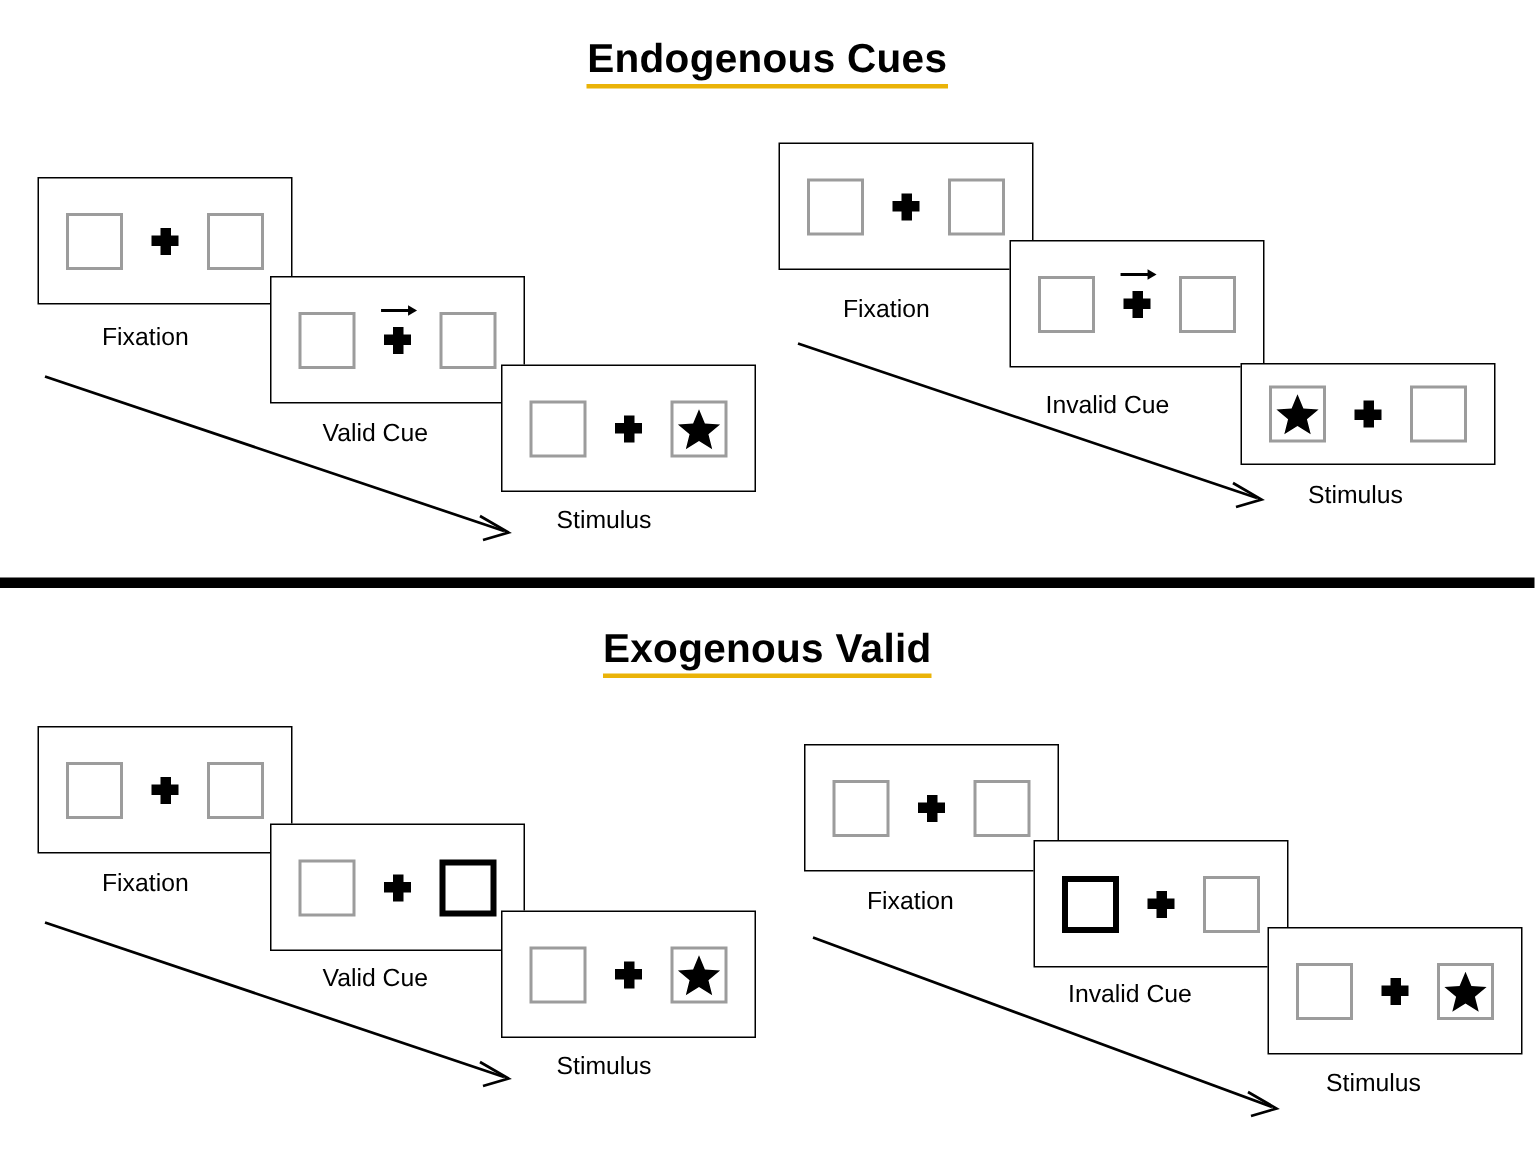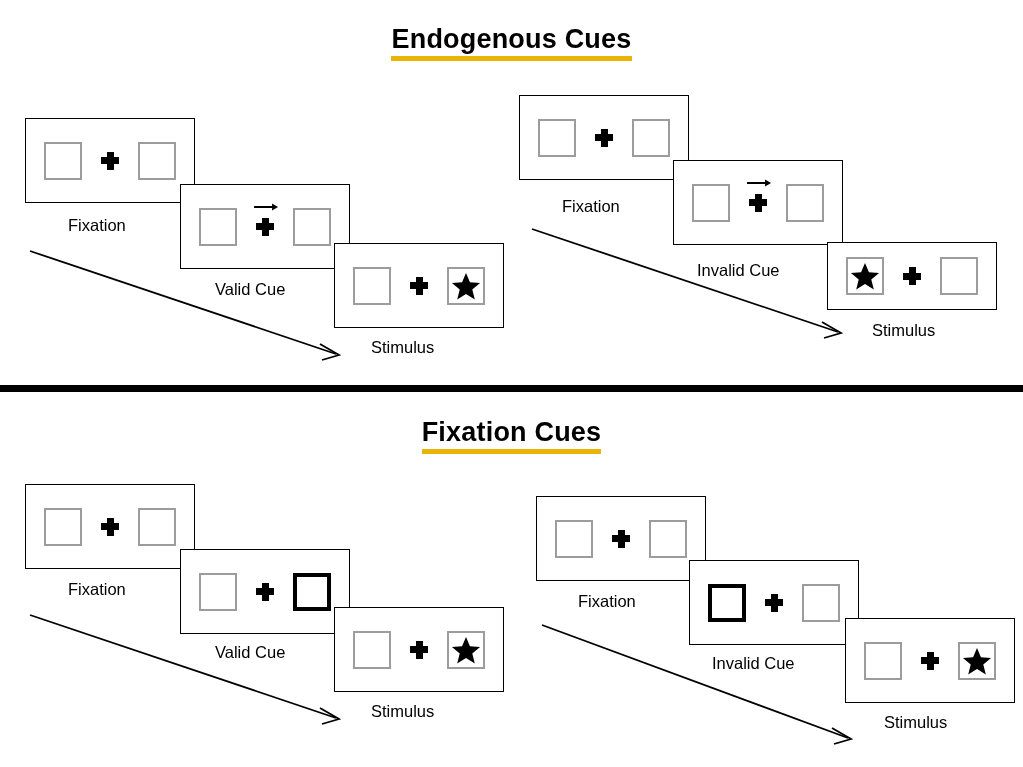--- a/index.html
+++ b/index.html
@@ -19,21 +19,21 @@
   .section-title {
     position: absolute;
     width: 100%;
     text-align: center;
     font-size: 27px;
     font-weight: bold;
     color: #000;
     letter-spacing: 0.2px;
   }
   .section-title span {
-    border-bottom: 5px solid #eab308;
+    border-bottom: 3px solid #eab308;
     padding-bottom: 1px;
     display: inline-block;
     text-align: right;
   }
 
   .divider {
     position: absolute;
     left: 0;
     width: 1023px;
     height: 7px;
@@ -234,21 +234,21 @@
 <div class="panel-label" style="left:872px; top:321px;">Stimulus</div>
 
 <svg class="time-arrow" style="left:530px; top:226px;" width="320" height="115" viewBox="0 0 320 115">
   <line x1="2" y1="3" x2="308" y2="106" stroke="#000" stroke-width="1.8"></line>
   <polyline points="292,96 311,107 294,112" fill="none" stroke="#000" stroke-width="1.8"></polyline>
 </svg>
 
 <div class="divider" style="top:385px;"></div>
 
 <div class="section-title title-exo">
-  <span>Fixation Cues</span>
+  <span>Exogenous Valid</span>
 </div>
 
 <div class="panel" style="left:25px; top:484px; width:170px; height:85px; z-index:3;">
   <div class="panel-inner">
     <div class="box"></div>
     <div class="gap"></div>
     <div class="cross"></div>
     <div class="gap"></div>
     <div class="box"></div>
   </div>

